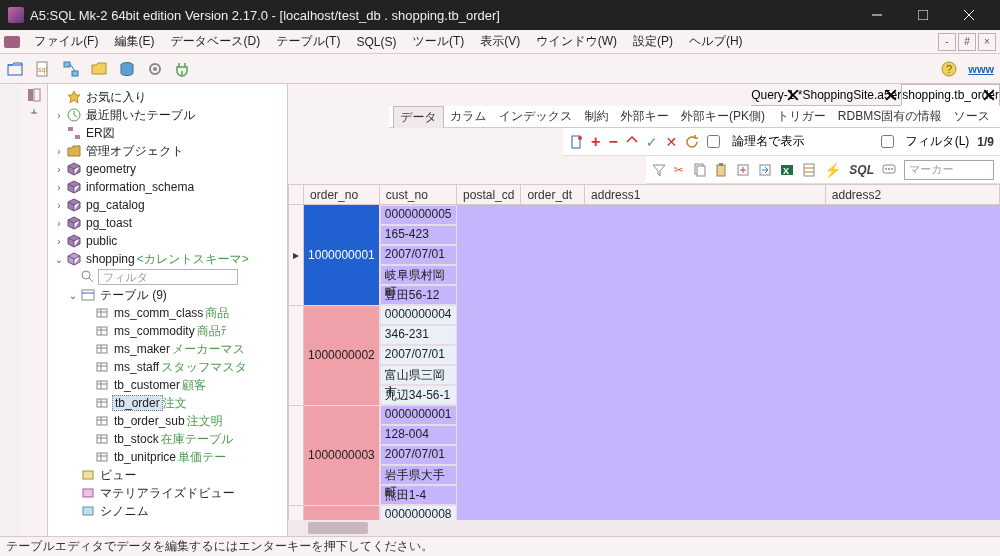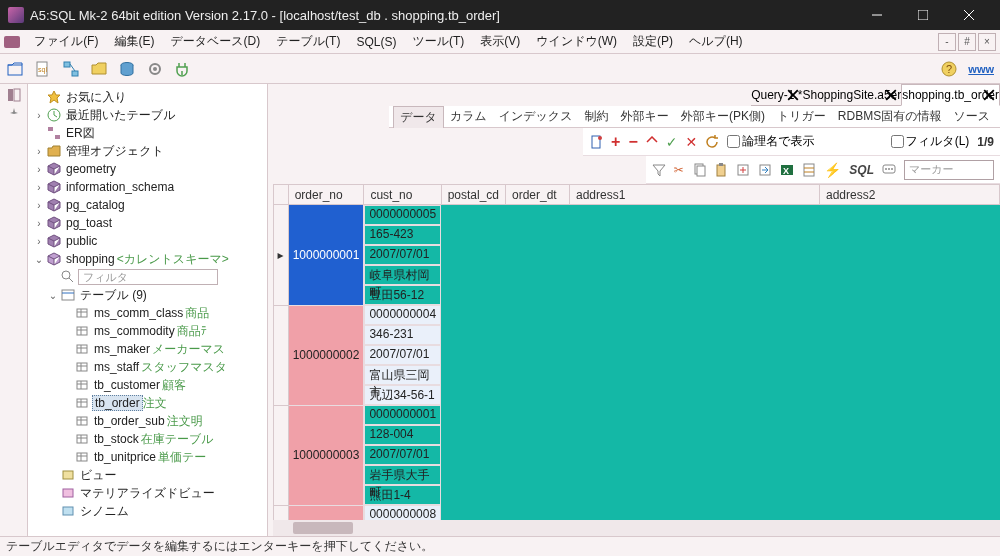--- a/index.html
+++ b/index.html
@@ -15,21 +15,21 @@
 .menubar { height: 24px; background: #f8f2f3; display: flex; align-items: center; padding: 0 4px; border-bottom: 1px solid #d8c8cc; }
 .menubar .mitem { padding: 2px 8px; font-size: 12px; color: #222; }
 .menubar .spacer { flex: 1; }
 .menubar .subbtn { width: 18px; height: 18px; border: 1px solid #c0b0b4; margin-left: 2px; display: flex; align-items: center; justify-content: center; font-size: 10px; color: #555; }
 
 .toolbar1 { height: 30px; background: #f8f2f3; display: flex; align-items: center; padding: 0 6px; gap: 10px; border-bottom: 1px solid #d8c8cc; }
 .toolbar1 .tbicon { width: 18px; height: 18px; display: flex; align-items: center; justify-content: center; }
 .toolbar1 .tbspacer { flex: 1; }
 .toolbar1 .www { color: #2060c0; text-decoration: underline; font-size: 11px; font-weight: bold; }
 
-.body { display: flex; height: 452px; }
+.body { display: flex; height: 452px; padding-left: 20px; }
 
 .leftcol { width: 28px; background: #f8f2f3; border-right: 1px solid #d8c8cc; padding-top: 4px; display: flex; flex-direction: column; align-items: center; gap: 6px; }
 
 .treepanel { width: 240px; background: #fff; border-right: 1px solid #d8c8cc; overflow: hidden; font-size: 12px; padding-top: 4px; }
 .treepanel .tw { padding-left: 4px; }
 .tnode { display: flex; align-items: center; height: 18px; white-space: nowrap; color: #222; }
 .tnode .tw-tw { width: 14px; text-align: center; color: #666; font-size: 10px; }
 .tnode .ticon { width: 16px; height: 14px; display: inline-flex; align-items: center; justify-content: center; margin-right: 2px; }
 .tnode .lbl { padding: 0 2px; }
 .tnode .lbl.sel { background: #d8e4f0; border: 1px dotted #6080a0; }
@@ -44,28 +44,28 @@
 .tab.active { background: #fff; border-top: 1px solid #c8b8bc; border-left: 1px solid #c8b8bc; border-right: 1px solid #c8b8bc; border-bottom: 1px solid #fff; margin-bottom: -1px; }
 .tab .tabclose { position: absolute; right: 4px; width: 12px; height: 12px; }
 .tab .tabclose.red svg { fill: #c03030; }
 .tab .tabclose svg { fill: #888; }
 
 .subtabs { height: 22px; background: #fff; display: flex; align-items: center; padding: 0 4px; border-bottom: 1px solid #d8c8cc; gap: 0; font-size: 12px; }
 .subtab { padding: 2px 6px; color: #333; }
 .subtab.active { background: #f0e8ea; border: 1px solid #c8b8bc; border-bottom: none; }
 
 .tableactions { height: 28px; background: #fff; display: flex; align-items: center; padding: 0 6px; gap: 8px; border-bottom: 1px solid #e8dce0; font-size: 12px; }
-.tableactions .chk { display: flex; align-items: center; gap: 2px; }
+.tableactions .chk { display: flex; align-items: center; gap: 12px; }
 .tableactions .chk input { width: 13px; height: 13px; }
 .tableactions .pager { margin-left: auto; font-weight: bold; color: #333; }
 
 .tableactions2 { height: 28px; background: #fff; display: flex; align-items: center; padding: 0 6px; gap: 8px; border-bottom: 1px solid #e8dce0; font-size: 12px; }
 .tableactions2 .markerbox { border: 1px solid #b0a0a4; height: 20px; width: 90px; font-size: 11px; color: #999; padding: 0 4px; display: flex; align-items: center; }
 
-.datagrid { flex: 1; background: #14b8a6; overflow: hidden; position: relative; }
+.datagrid { flex: 1; background: #c4b5fd; overflow: hidden; position: relative; }
 .gridtable { border-collapse: collapse; font-size: 12px; width: 100%; }
 .gridtable th { background: #f8f2f3; border: 1px solid #d8c8cc; text-align: left; padding: 2px 6px; font-weight: normal; height: 20px; color: #333; }
 .gridtable td { border: 1px solid #e8dce0; padding: 1px 4px; height: 20px; color: #222; }
 .gridtable .rowmarker { width: 14px; background: #f8f2f3; border: 1px solid #d8c8cc; text-align: center; }
 .gridtable tr.even td.body { background: #eaf0fa; }
 .gridtable td.col-order { background: #f0a0a8; }
 .gridtable td.col-order.selected { background: #2060d0; color: #fff; }
 .gridtable .rowmarker .caret { color: #333; }
 
 .statusbar { height: 20px; background: #f8f2f3; border-top: 1px solid #d8c8cc; display: flex; align-items: center; padding: 0 6px; font-size: 12px; color: #333; }

